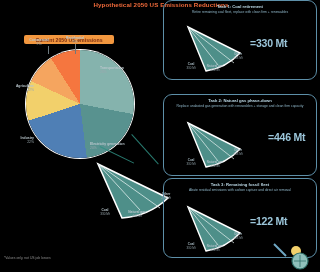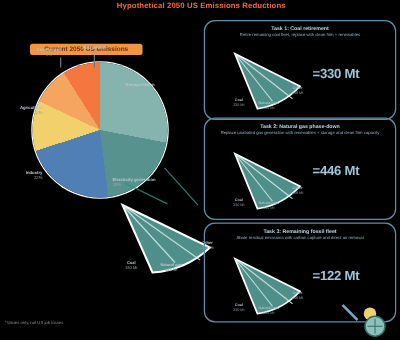--- a/index.html
+++ b/index.html
@@ -28,21 +28,21 @@
   .conn{position:absolute;background:#2f8f82;height:1px;transform-origin:0 0;opacity:.85;}
 
   .wedge-label{position:absolute;font-size:3.2px;line-height:4px;color:#b9c6cc;font-weight:bold;
                text-align:center;white-space:nowrap;}
   .wedge-label .v{display:block;font-weight:normal;color:#93a1a7;}
 
   .footnote{position:absolute;left:4px;top:256px;font-size:3.4px;color:#8d8d8d;}
 
   
   .panel{position:absolute;left:163px;width:152px;border:1px solid #5d8fa8;border-radius:9px;}
-  .p1{top:16px;height:78px;}
+  .p1{top:0;height:78px;}
   .p2{top:94px;height:80px;}
   .p3{top:178px;height:78px;}
 
   .panel-head{position:absolute;left:6px;right:6px;top:3px;text-align:center;}
   .panel-head .h{font-size:4.2px;font-weight:bold;color:#bcd9e6;line-height:5.2px;}
   .panel-head .s{font-size:3.4px;color:#8fb6c8;line-height:4.3px;margin-top:.5px;}
 
   .mini-wedge{position:absolute;left:20px;width:58px;height:50px;}
   .eq{position:absolute;font-size:10.5px;font-weight:bold;color:#9cc6da;letter-spacing:-.2px;}
 
@@ -164,21 +164,21 @@
       </div>
       <div class="mini-label" style="left:18px;top:42px;width:26px;">
         <span>Natural gas</span>
         <span class="v">446 Mt</span>
       </div>
       <div class="mini-label" style="left:44px;top:30px;width:20px;">
         <span>Other</span>
         <span class="v">248 Mt</span>
       </div>
     </div>
-    <div class="eq" style="left:86px;top:36px;">=446 Mt</div>
+    <div class="eq" style="left:104px;top:36px;">=446 Mt</div>
   </div>
 
   <div class="panel p3">
     <div class="panel-head">
       <div class="h">Task 3: Remaining fossil fleet</div>
       <div class="s">Abate residual emissions with carbon capture and direct air removal</div>
     </div>
     <div class="mini-wedge" style="top:24px;">
       <svg viewBox="0 0 58 50" width="58" height="50">
         <path d="M4 4 L56 30 A58 58 0 0 1 22 48 Z" fill="#4e8f89" stroke="#ffffff" stroke-width="1.4"></path>

